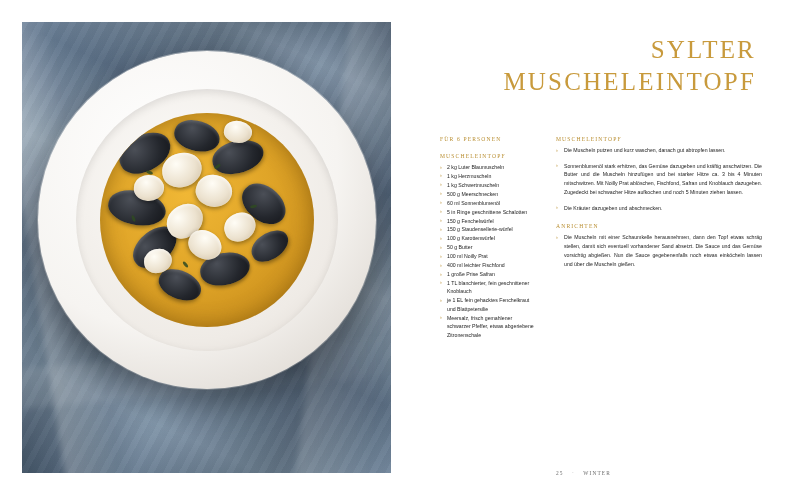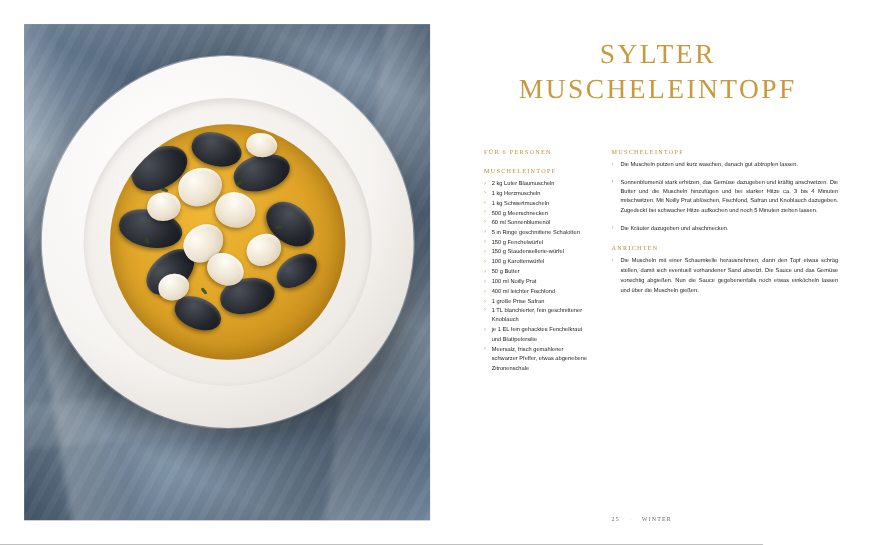--- a/index.html
+++ b/index.html
@@ -114,21 +114,21 @@
     left: 440px;
     top: 0;
     width: 360px;
     height: 495px;
   }
   .recipe-title {
     position: absolute;
     left: 0;
     top: 34px;
     width: 316px;
-    text-align: center;
+    text-align: right;
     font-family: "Liberation Serif", serif;
     font-size: 25px;
     letter-spacing: 2.2px;
     line-height: 1.28;
     color: #c89a3c;
     text-transform: uppercase;
     font-weight: 400;
   }
   .col-left {
     position: absolute;

